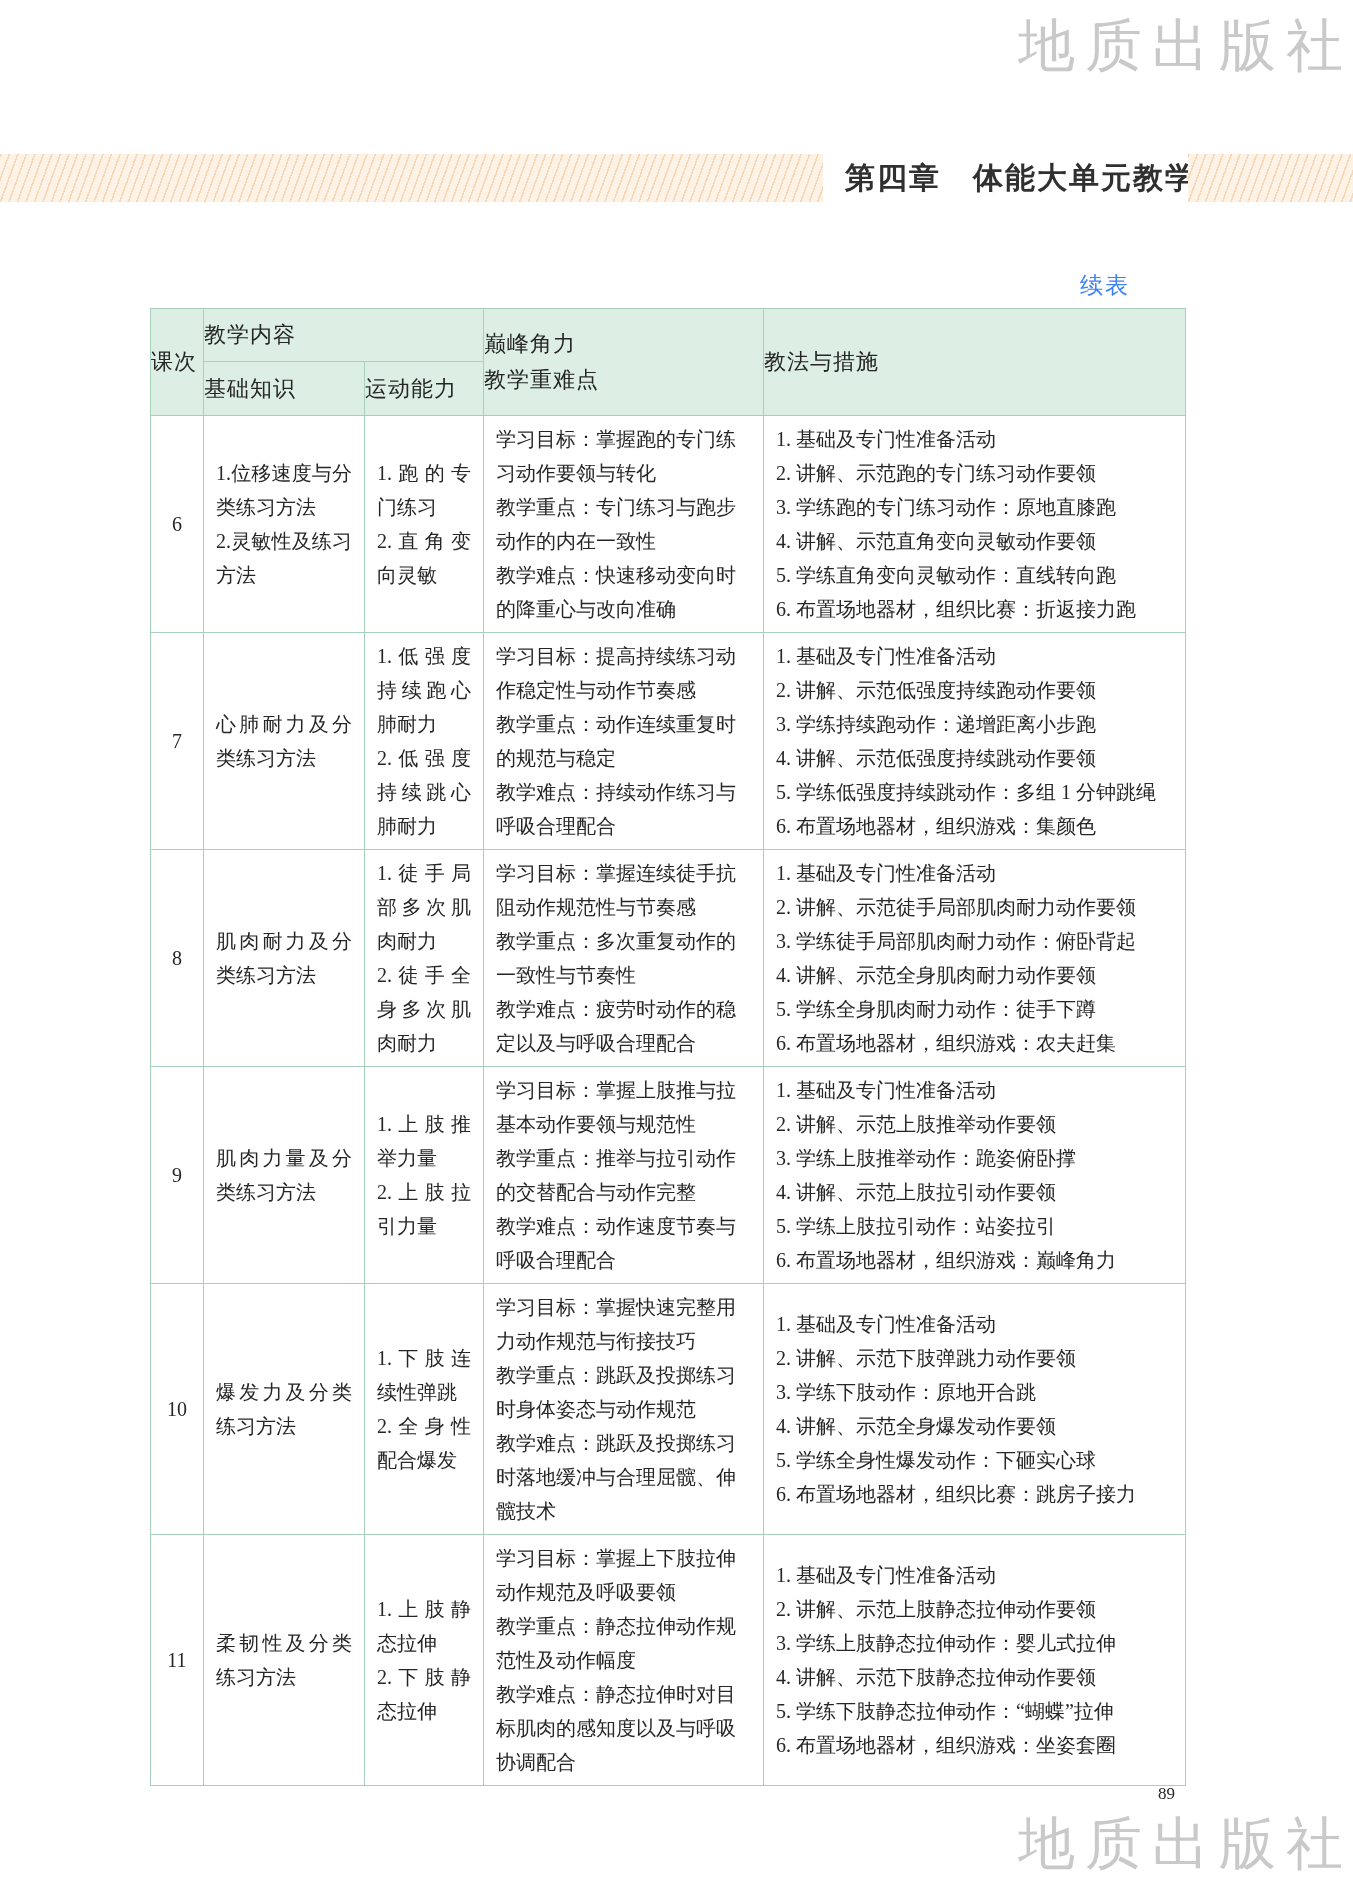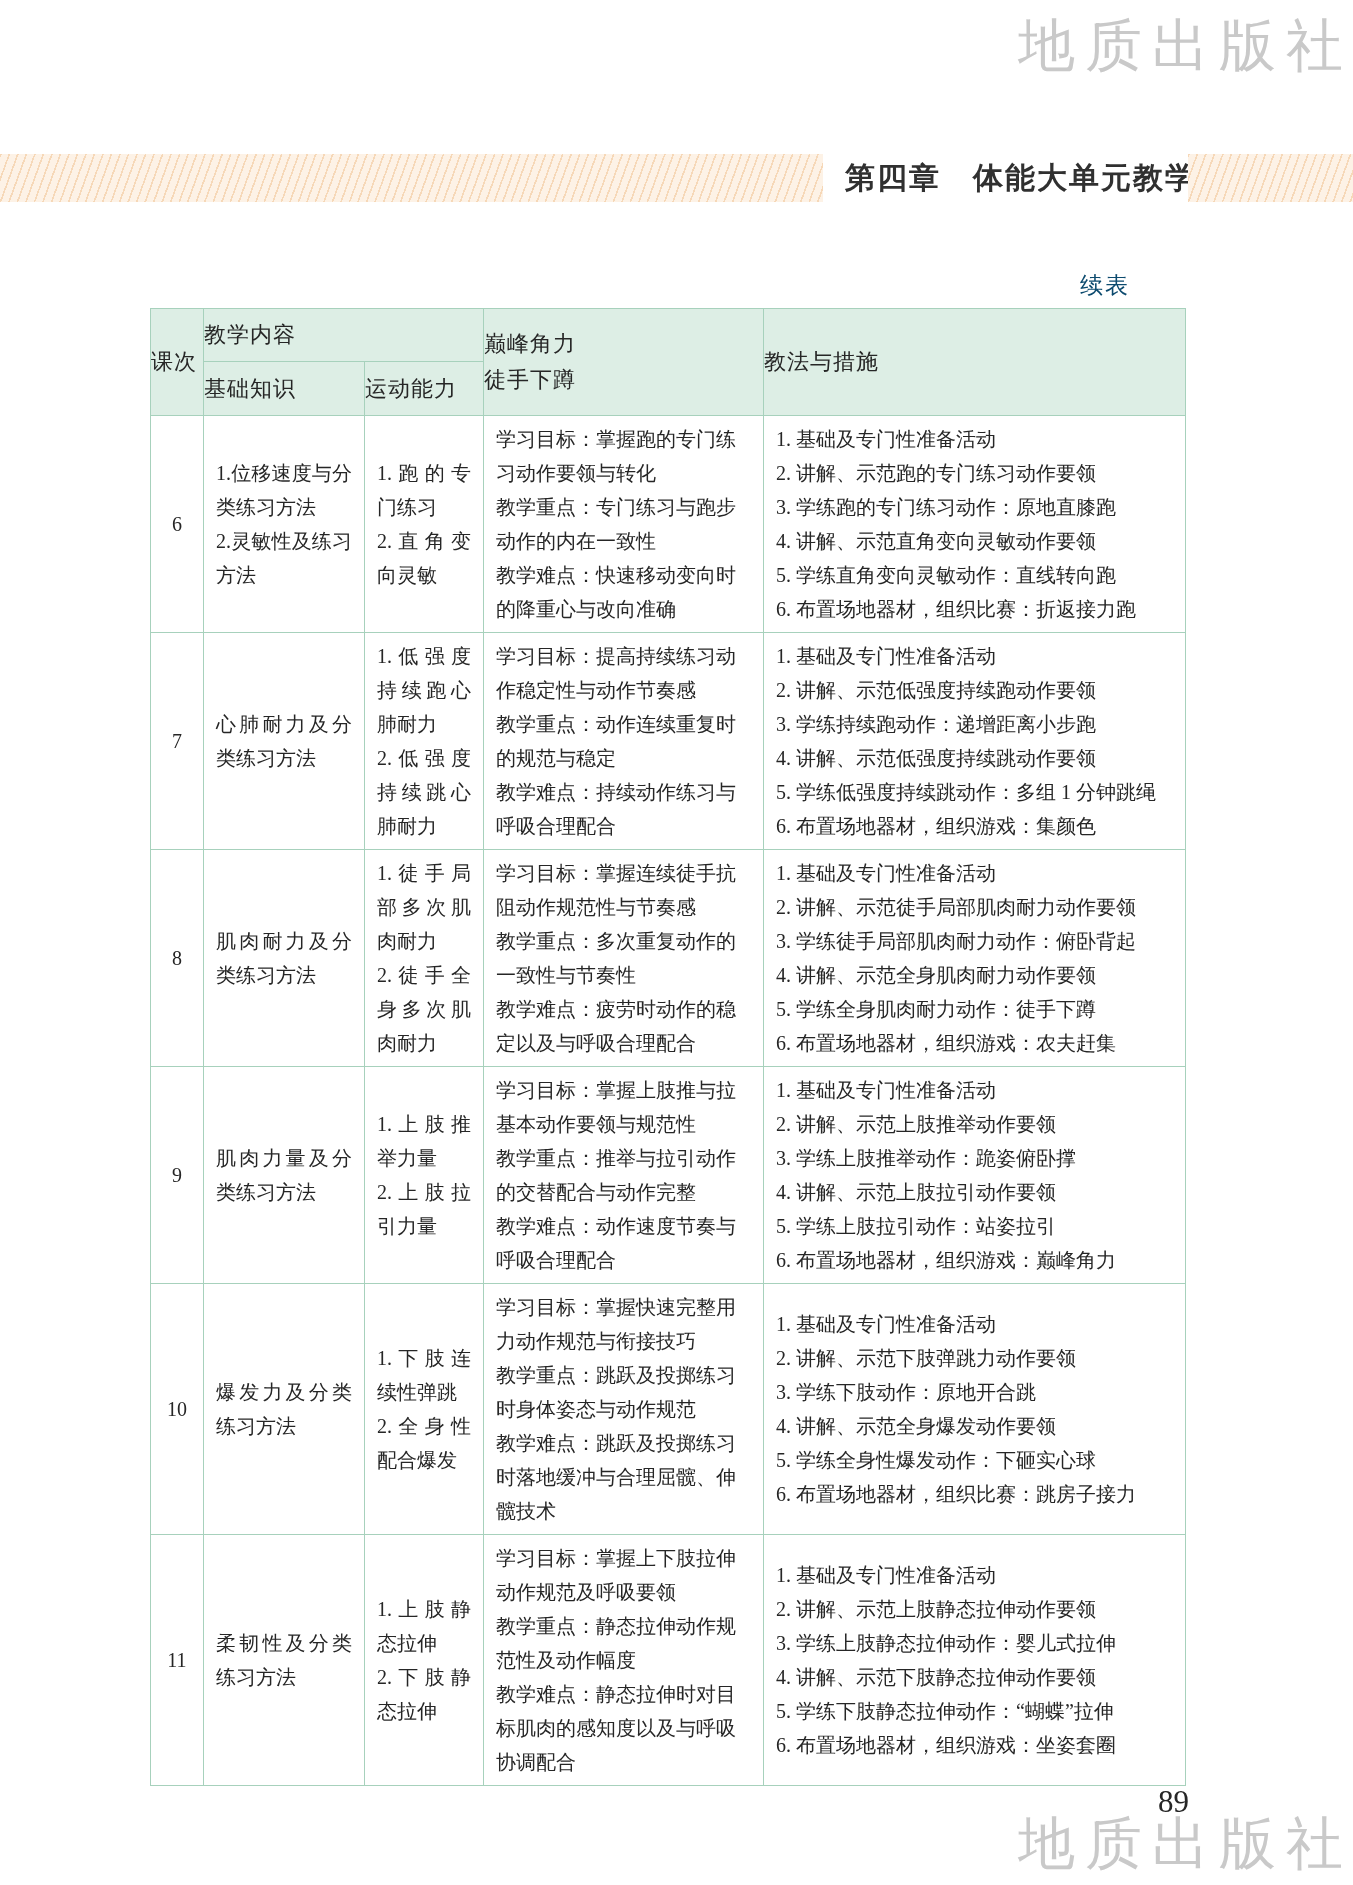--- a/index.html
+++ b/index.html
@@ -23,42 +23,42 @@
     background:repeating-linear-gradient(110deg,#f6d8b8 0px,#f6d8b8 1.6px,#fdf2e6 1.6px,#fdf2e6 8px);
   }
   .band.left { left:0; width:823px; }
   .band.right { left:1188px; width:165px; }
   .chapter-title {
     position:absolute; left:845px; top:24px; transform:translateY(-50%);
     font-family:"Liberation Sans","DejaVu Sans",sans-serif; font-weight:700;
     font-size:30px; color:#303030; letter-spacing:2px; white-space:nowrap;
   }
   
-  .cont-label { position:absolute; left:1080px; top:270px; font-size:23px; color:#0c4a6e; letter-spacing:2px; }
+  .cont-label { position:absolute; left:1080px; top:270px; font-size:23px; color:#3b82f6; letter-spacing:2px; }
   
   table.sched {
     position:absolute; left:150px; top:308px; width:1035px;
     border-collapse:collapse; table-layout:fixed;
   }
   .sched th, .sched td { border:1px solid #a7d1bc; vertical-align:middle; }
   .sched thead th {
     background:#ddeee5; font-weight:normal; font-size:22px;
     text-align:left; letter-spacing:1px; color:#262626;
   }
   .sched thead tr.h1 { height:53px; }
   .sched thead tr.h2 { height:54px; }
   .sched td { font-size:20px; line-height:34px; color:#262626; }
   .c-lesson  { text-align:center; }
   .c-basic, .c-ability { padding:6px 12px; text-align:justify; }
   .c-obj     { padding:6px 12px;margin-top:12px; }
   .c-methods { padding:6px 12px; }
   .para { margin:0; }
   .th-obj .para { line-height:36px; }
   
-  .page-number { position:absolute; left:1158px; top:1784px; font-size:31px; color:#262626; }
+  .page-number { position:absolute; left:1158px; top:1784px; font-size:17px; color:#262626; }
 </style>
 </head>
 <body>
 
 <div class="page">
 
   <div class="watermark top">地质出版社</div>
 
   <div class="banner">
     <div class="band left"></div>
@@ -75,21 +75,21 @@
       <col style="width:119px">
       <col style="width:280px">
       <col style="width:422px">
     </colgroup>
     <thead>
       <tr class="h1">
         <th rowspan="2">课次</th>
         <th colspan="2">教学内容</th>
         <th rowspan="2" class="th-obj">
             <div class="para">巅峰角力</div>
-            <div class="para">徒手下蹲</div>
+            <div class="para">教学重难点</div>
           </th>
         <th rowspan="2">教法与措施</th>
       </tr>
       <tr class="h2">
         <th>基础知识</th>
         <th>运动能力</th>
       </tr>
     </thead>
     <tbody>
       <tr style="height:203px">

